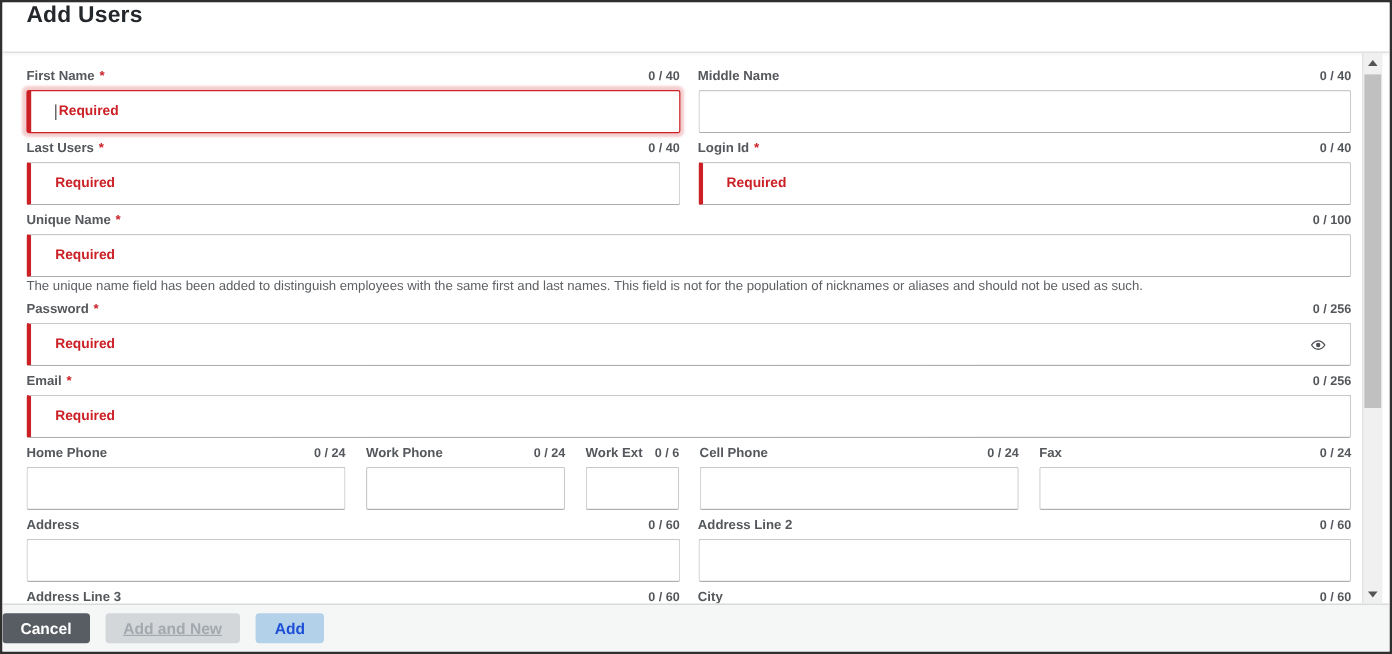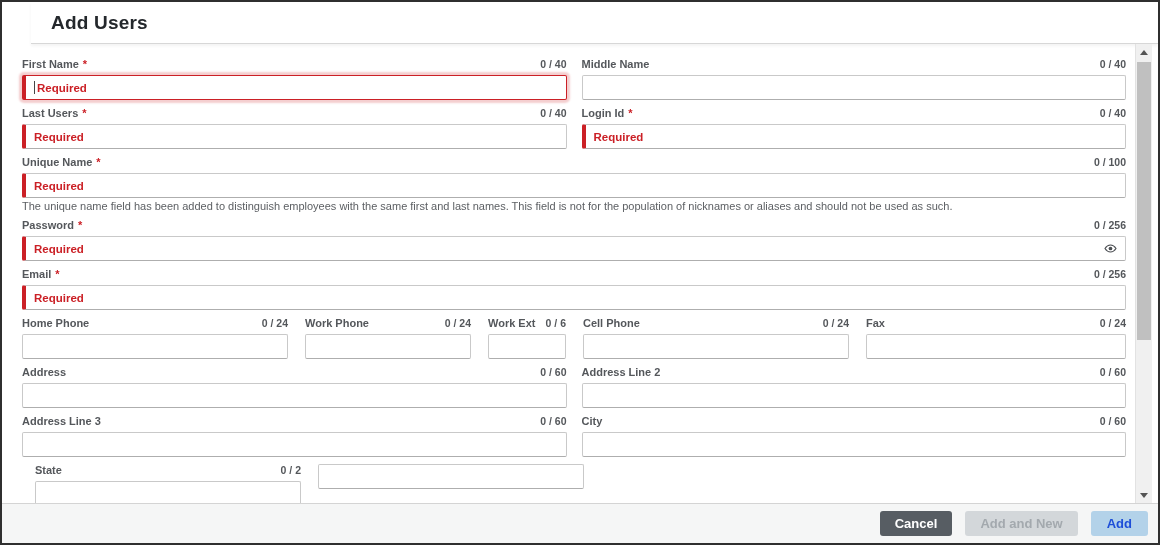--- a/index.html
+++ b/index.html
@@ -14,23 +14,23 @@
   }
   *{margin:0;padding:0;box-sizing:border-box;}
   html,body{background:#fff;}
   body{font-family:"Liberation Sans","DejaVu Sans",sans-serif;}
   .window{
     width:1160px;height:545px;border:2px solid #2f2f2f;background:#fff;
     display:flex;flex-direction:column;position:relative;overflow:hidden;
   }
   
   .titlebar{
-    height:42px;flex:0 0 42px;display:flex;align-items:center;padding-left:20px;
+    height:42px;flex:0 0 42px;display:flex;align-items:flex-start;padding-left:20px;
     border-bottom:1px solid #d7d7d7;box-shadow:0 2px 3px rgba(0,0,0,.05);
-    background:#fff;position:relative;z-index:2;margin-left:29px;
+    background:#fff;position:relative;z-index:2;
   }
   .titlebar h1{font-size:19px;font-weight:bold;color:#24282c;letter-spacing:.2px;}
   
   .content{
     flex:1 1 auto;position:relative;background:#fff;overflow:hidden;
   }
   .form-area{
     position:absolute;top:0;left:0;right:0;bottom:0;
     padding:14px 32px 0 20px;overflow:hidden;
   }
@@ -38,23 +38,23 @@
   .r2{grid-template-columns:1fr 1fr;column-gap:15px;}
   .r1{grid-template-columns:1fr;}
   .rphones{grid-template-columns:266px 166px 78px 266px 1fr;}
   .rstate{grid-template-columns:266px 266px 266px;margin-left:13px;}
   .tight{margin-bottom:2px;}
   .fhead{display:flex;justify-content:space-between;align-items:flex-start;margin-bottom:4px;height:13px;}
   .flabel{font-size:11px;font-weight:bold;color:var(--label);white-space:nowrap;}
   .ast{color:var(--red);margin-left:4px;font-size:11px;}
   .counter{font-size:10.5px;font-weight:bold;color:var(--label);white-space:nowrap;}
   .ibox{
-    height:25px;background:#fff;border:1px solid var(--border);
+    height:36px;background:#fff;border:1px solid var(--border);
     border-bottom-color:var(--border-b);border-radius:2px;
-    display:flex;align-items:center;padding:0 8px;position:relative;
+    display:flex;align-items:center;padding:0 20px;position:relative;
   }
   .field.req .ibox{border-left:4px solid var(--red);}
   .field.focus .ibox{
     border:1px solid var(--red);border-left:4px solid var(--red);
     box-shadow:0 0 2px 3px rgba(203,32,38,.22);
   }
   .ph{font-size:11.5px;font-weight:bold;color:var(--red);white-space:nowrap;}
   .caret{width:1px;height:13px;background:#454545;margin-right:2px;flex:0 0 1px;}
   .helper{
     font-size:11px;font-weight:normal;color:#5d6064;margin:2px 0 7px 0;white-space:nowrap;
@@ -66,29 +66,29 @@
     border-left:1px solid #e2e2e2;z-index:3;
   }
   .sb-btn{height:16px;display:flex;align-items:center;justify-content:center;}
   .tri-up{width:0;height:0;border-left:4px solid transparent;border-right:4px solid transparent;border-bottom:5px solid #545454;}
   .tri-down{width:0;height:0;border-left:4px solid transparent;border-right:4px solid transparent;border-top:5px solid #545454;}
   .sb-down{position:absolute;bottom:0;left:0;right:0;}
   .sb-thumb{position:absolute;top:18px;left:1px;right:1px;height:278px;background:#c0c0c0;}
   
   .footer{
     flex:0 0 40px;background:#f5f6f6;border-top:1px solid #d4d4d4;
-    display:flex;align-items:center;justify-content:flex-end;gap:13px;
+    display:flex;align-items:center;gap:13px;
     padding-right:10px;position:relative;z-index:4;
   }
   .btn{
     height:25px;border:none;border-radius:3px;font-family:inherit;
     font-size:13px;font-weight:bold;padding:0 15px;cursor:pointer;
   }
   .btn-cancel{background:var(--cancel-bg);color:#fff;}
-  .btn-disabled{background:var(--disabled-bg);color:var(--disabled-fg);cursor:default;}
+  .btn-disabled{background:var(--disabled-bg);color:var(--disabled-fg);cursor:default;text-decoration:underline;}
   .btn-add{background:var(--add-bg);color:#1d4ed8;cursor:default;padding:0 16px;}
 </style>
 </head>
 <body>
 
 <div class="window">
 
   <div class="titlebar">
     <h1>Add Users</h1>
   </div>

